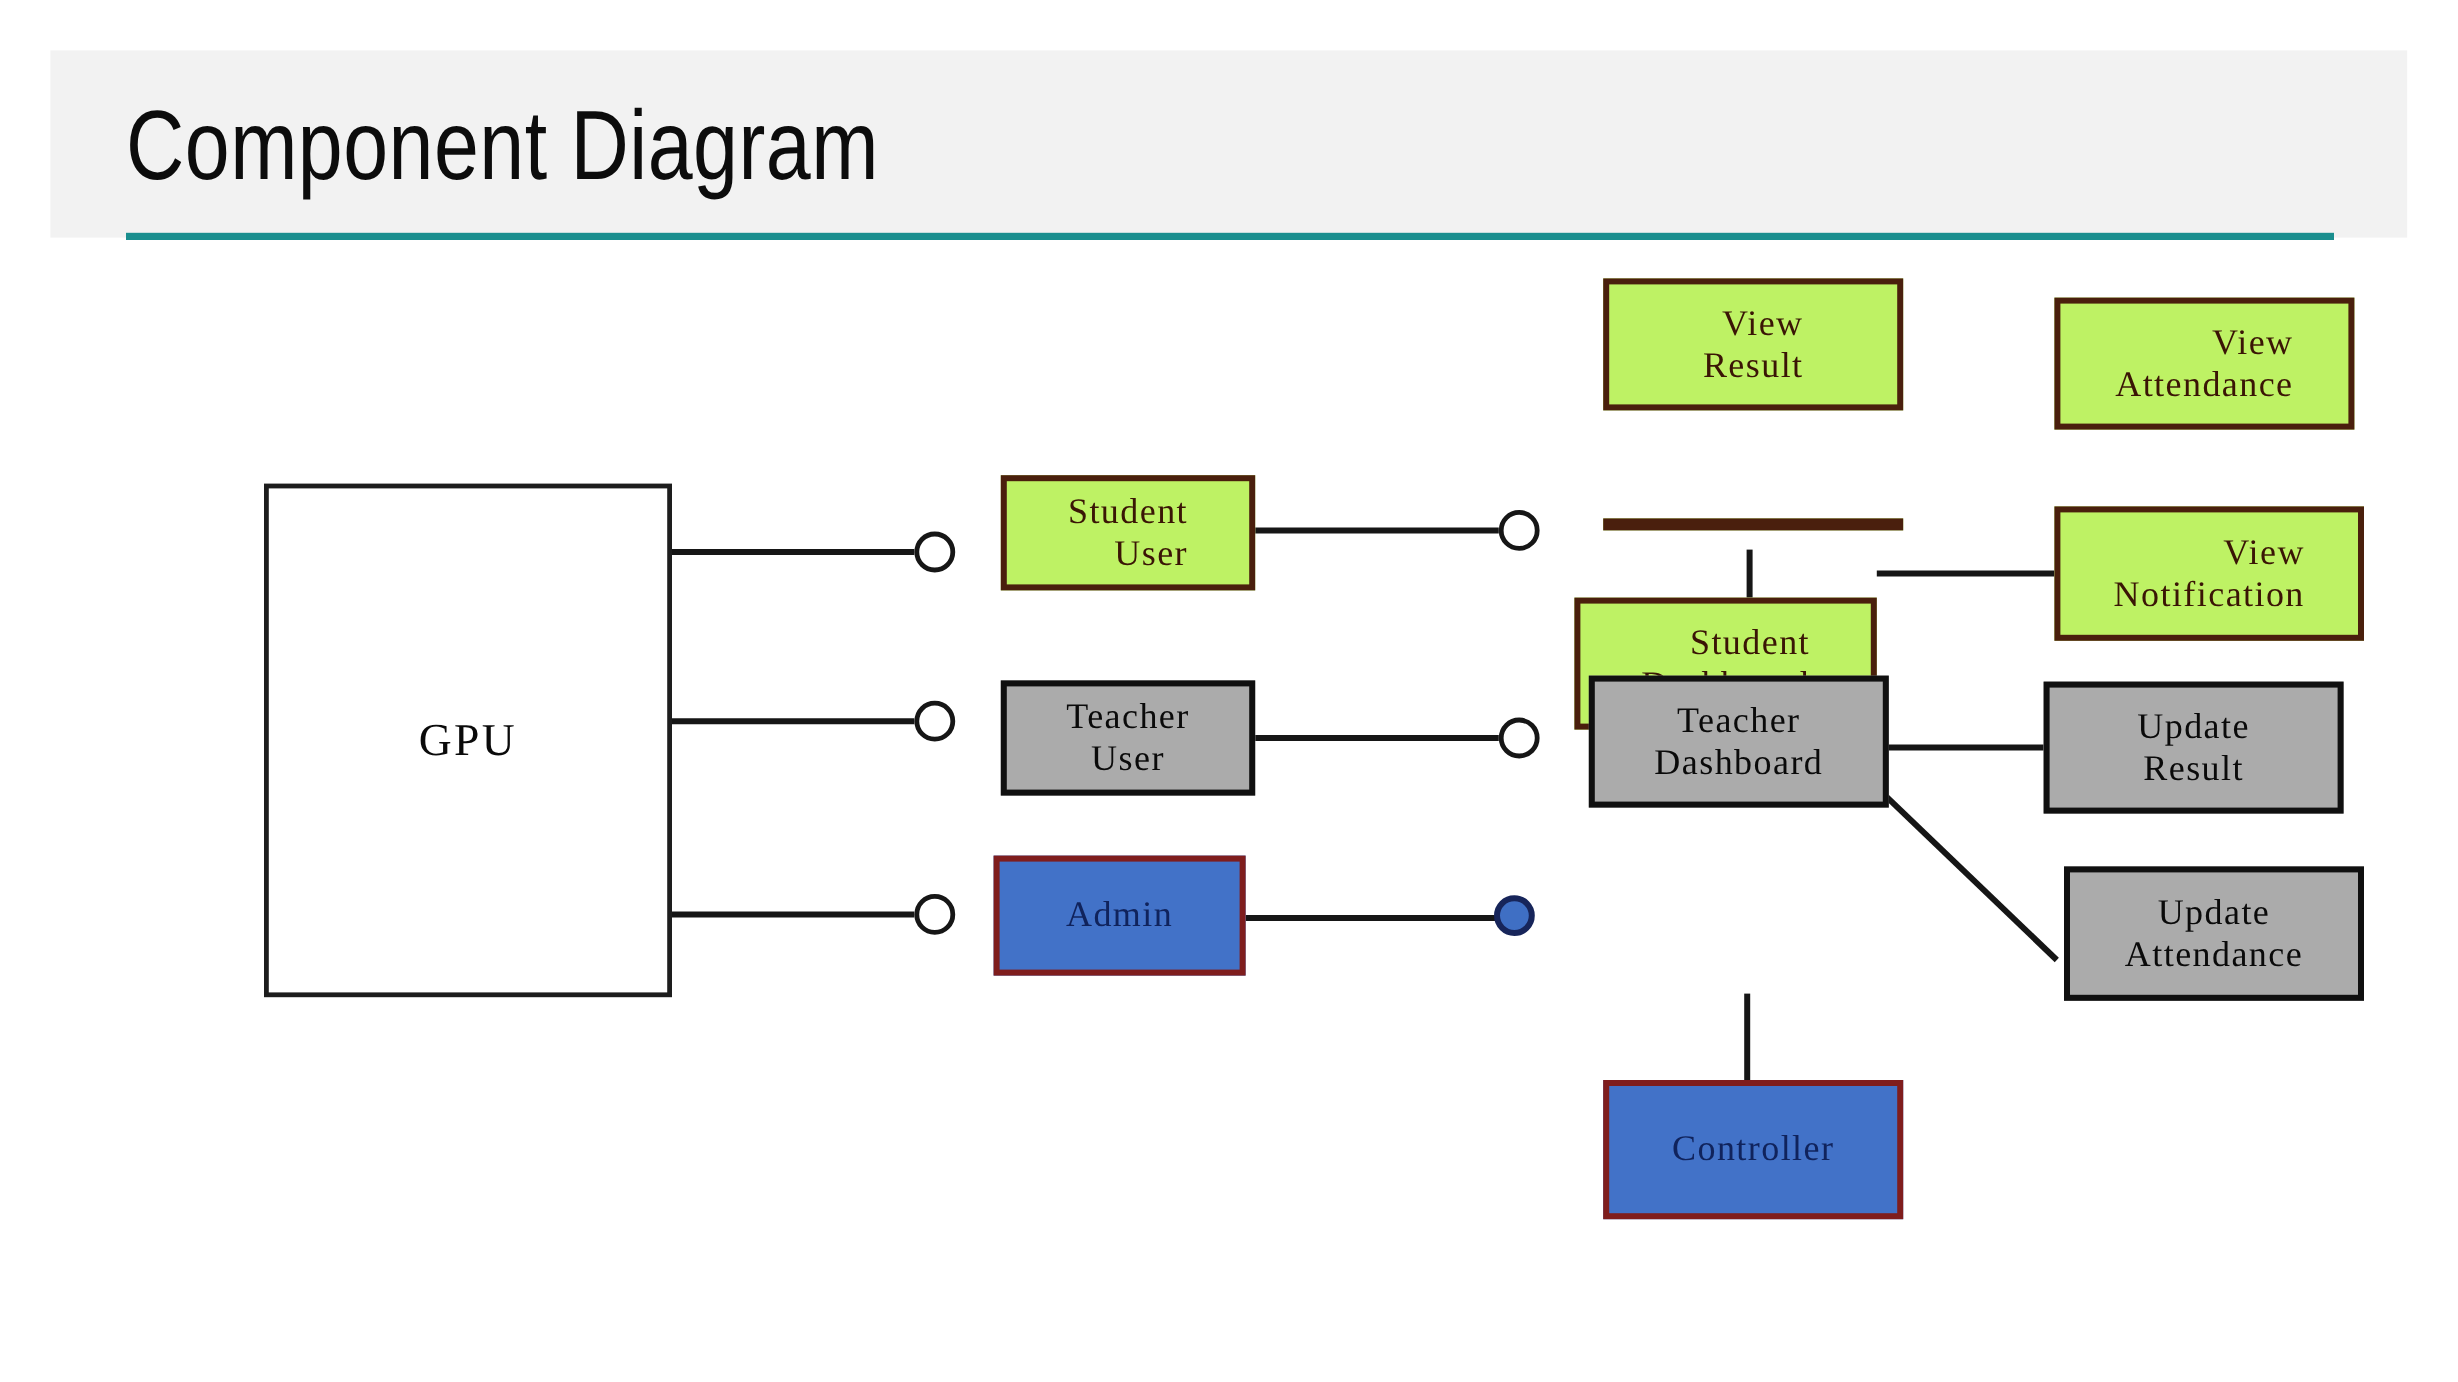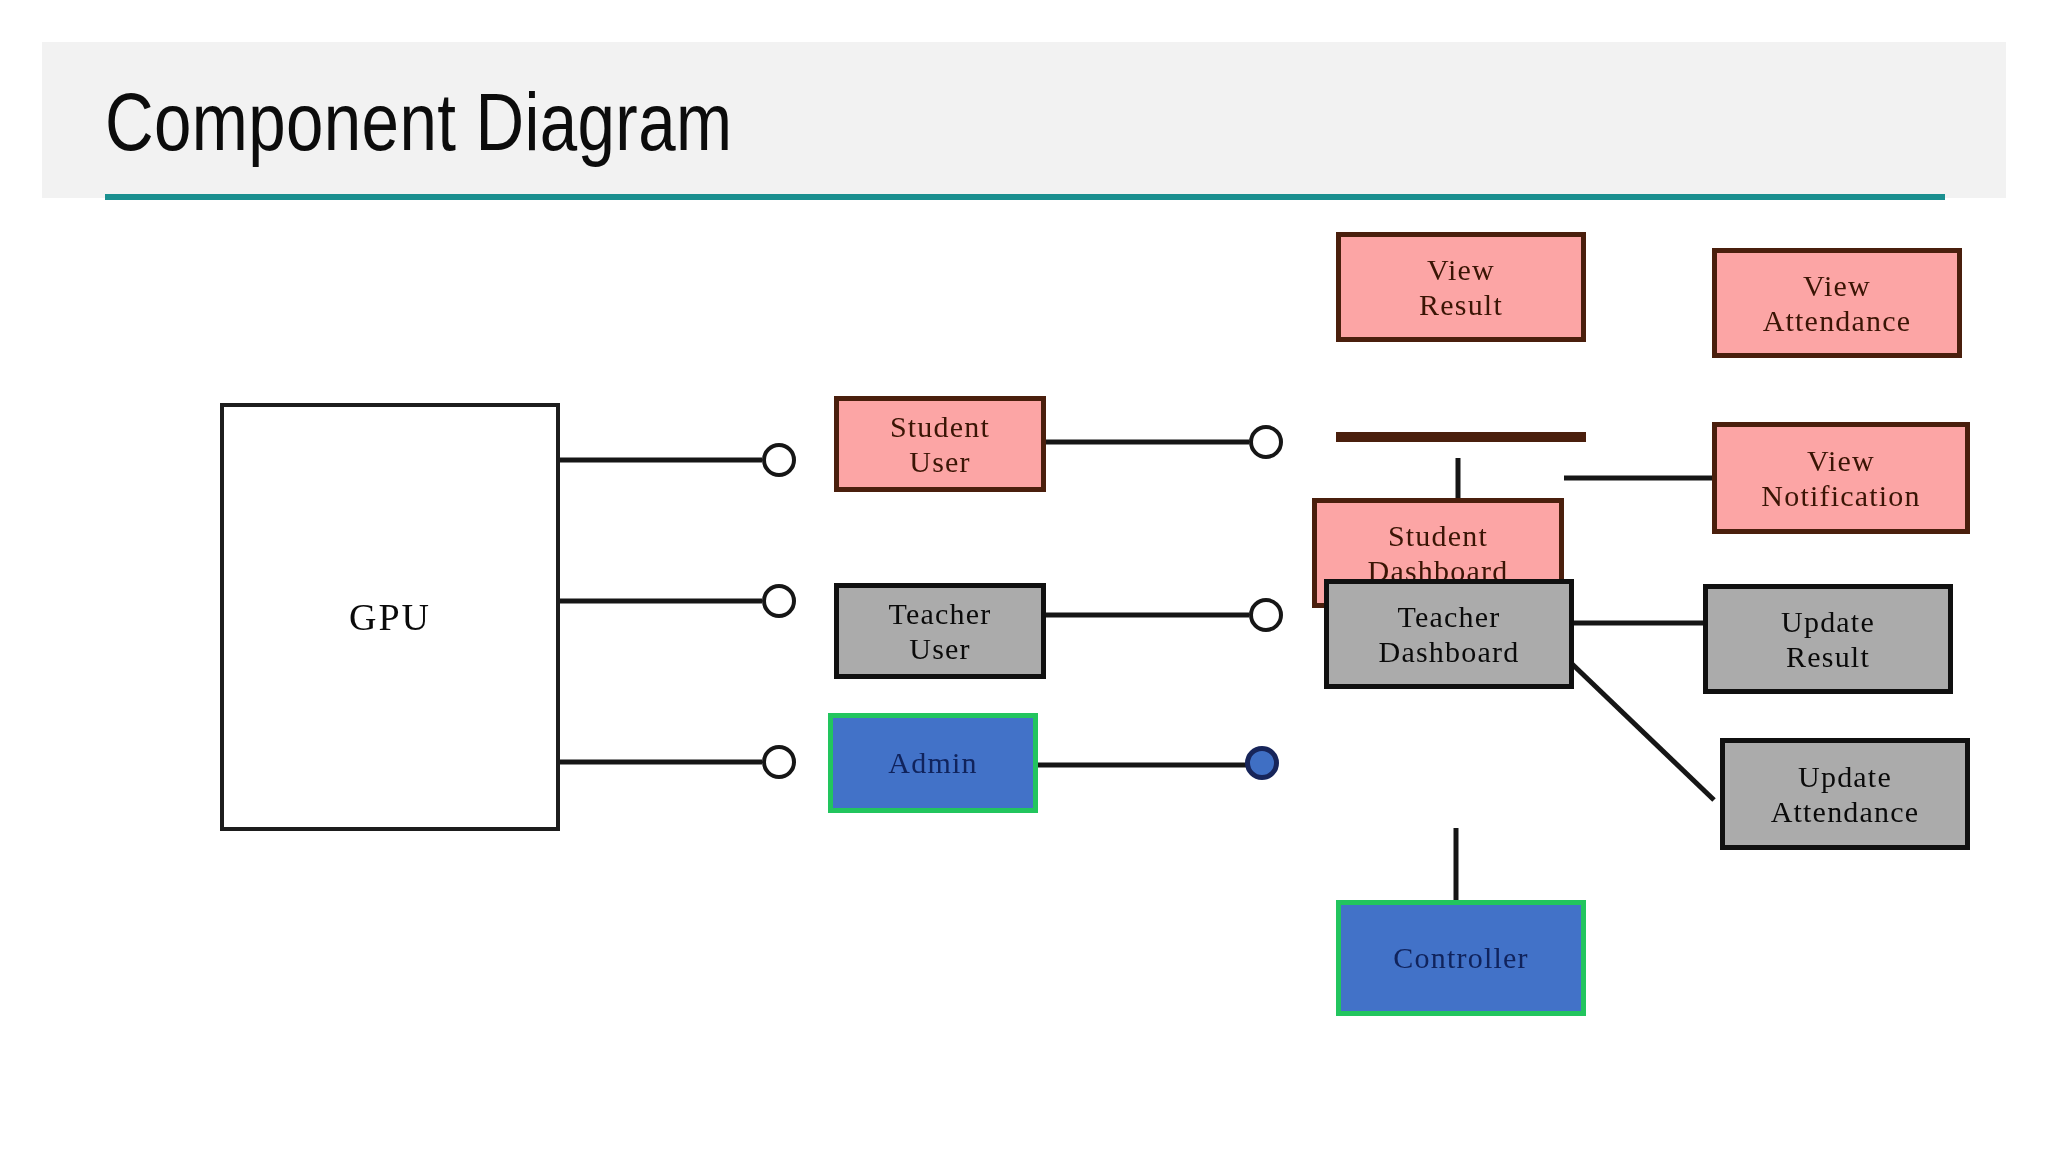--- a/index.html
+++ b/index.html
@@ -95,33 +95,33 @@
   }
   .node.white {
     background: #ffffff;
     border: 4px solid #1d1d1d;
     color: #0a0a0a;
     font-weight: normal;
     font-size: 38px;
     letter-spacing: 2px;
   }
   .node.orange {
-    background: #fca5a5;
+    background: #bef264;
     border: 5px solid #4a1f0d;
     color: #3a1505;
+    text-align: right;
   }
   .node.gray {
     background: #ababab;
     border: 5px solid #101010;
     color: #0a0a0a;
-    margin-top: 16px;
   }
   .node.blue {
     background: #4272c8;
-    border: 5px solid #22c55e;
+    border: 5px solid #7f1d1d;
     color: #10235c;
   }
 
   
   .socket {
     position: absolute;
     box-sizing: border-box;
     width: 34px;
     height: 34px;
     border-radius: 50%;

